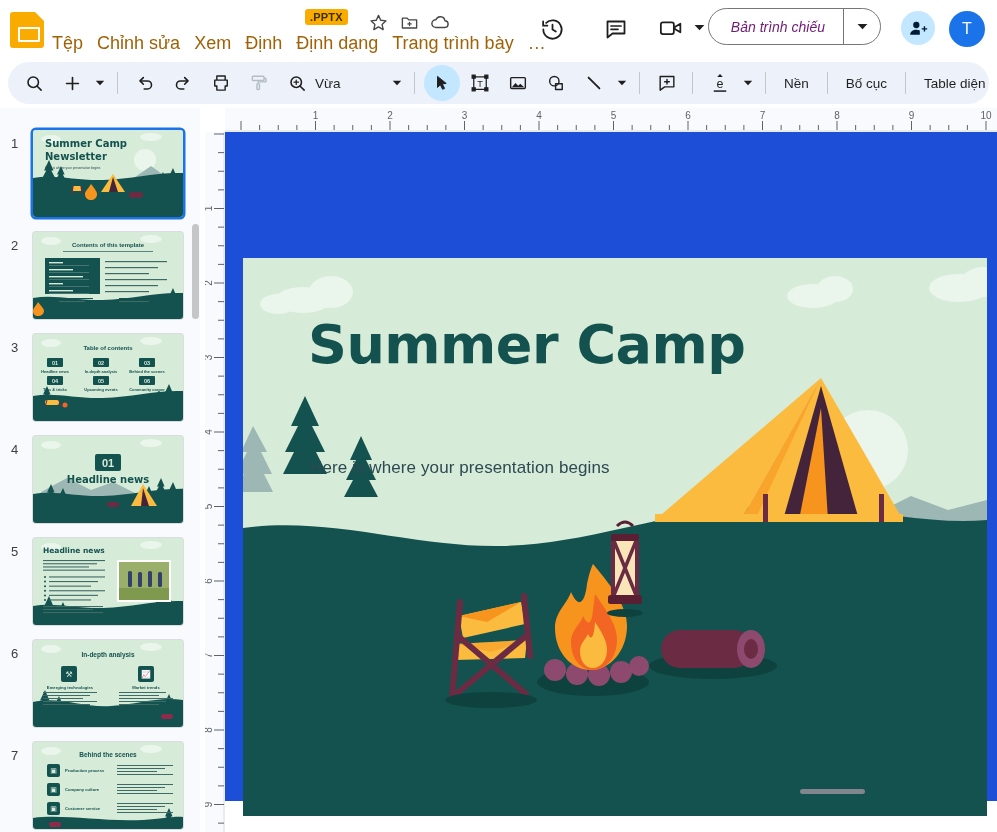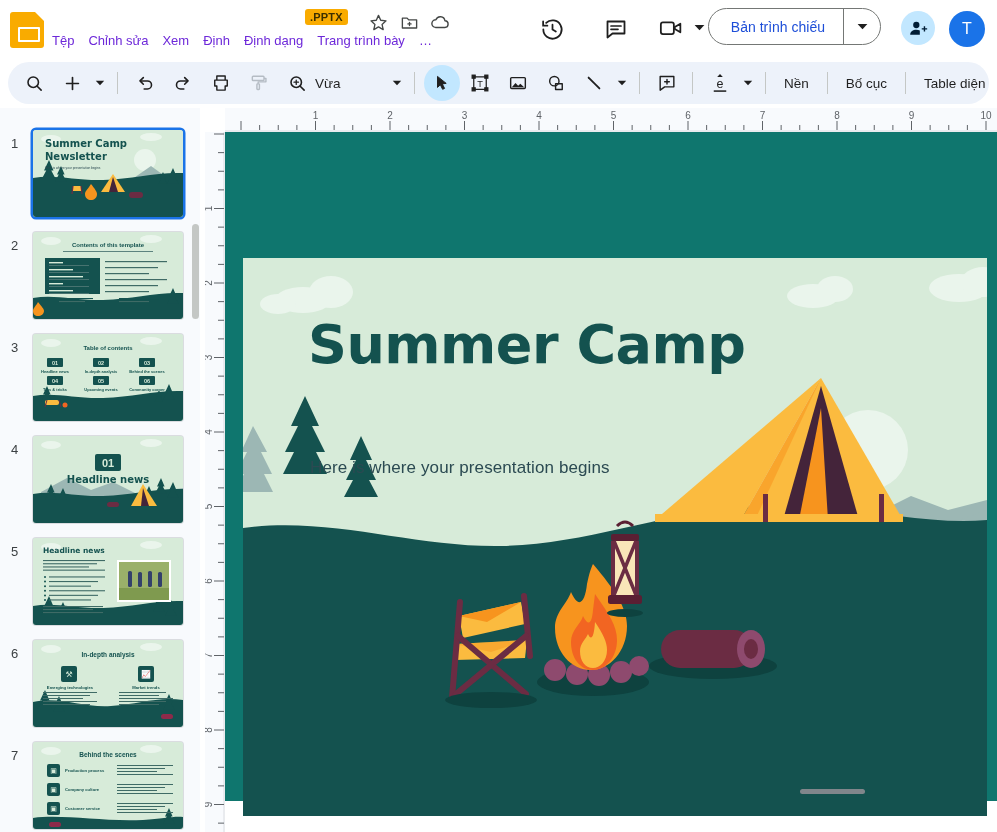--- a/index.html
+++ b/index.html
@@ -44,36 +44,36 @@
     position: absolute; top: 10px; width: 24px; height: 24px;
     display: flex; align-items: center; justify-content: center;
     cursor: pointer;
   }
   .t-icon svg { display: block; }
   .menubar {
     position: absolute; left: 52px; top: 33px;
     display: flex; gap: 14px; align-items: center;
   }
   .menubar span {
-    font-size: 13px; color: #6d28d9; cursor: pointer; white-space: nowrap;
+    font-size: 18px; color: #a16207; cursor: pointer; white-space: nowrap;
   }
   .menubar span.more { letter-spacing: 1px; }
 
   
   .right-cluster { position: absolute; right: 0; top: 0; height: 60px; }
   .ric { position: absolute; top: 17px; cursor: pointer; }
   .present-btn {
     position: absolute; right: 116px; top: 8px;
     height: 37px; display: flex; align-items: stretch;
     border: 1px solid #747775; border-radius: 19px; overflow: hidden;
     background: #fff;
   }
   .present-btn .lbl {
     display: flex; align-items: center; padding: 0 18px 0 22px;
-    font-size: 14px; color: #1d4ed8; white-space: nowrap;
+    font-size: 14px; color: #701a75; white-space: nowrap; font-style: italic;
   }
   .present-btn .sep { width: 1px; background: #747775; }
   .present-btn .arr {
     display: flex; align-items: center; justify-content: center;
     width: 36px;
   }
   .share-btn {
     position: absolute; right: 62px; top: 11px;
     width: 34px; height: 34px; border-radius: 17px;
     background: #c2e7ff; display: flex; align-items: center; justify-content: center;
@@ -134,21 +134,21 @@
   }
   .thumb.active { box-shadow: 0 0 0 2.5px #1a73e8; }
   .panel-scroll {
     position: absolute; left: 192px; top: 116px;
     width: 7px; height: 95px; background: #c4c7c5; border-radius: 4px;
   }
 
   
   .canvas-area {
     position: absolute; left: 225px; top: 132px;
-    width: 772px; height: 669px; background: #0f766e;
+    width: 772px; height: 669px; background: #1d4ed8;
   }
   .slide {
     position: absolute; left: 18px; top: 126px;
     width: 744px; height: 558px;
     background: #d7ebd9; overflow: hidden;
   }
   .hscroll {
     position: absolute; left: 575px; bottom: 7px;
     width: 65px; height: 5px; background: #80868b; border-radius: 3px;
   }

